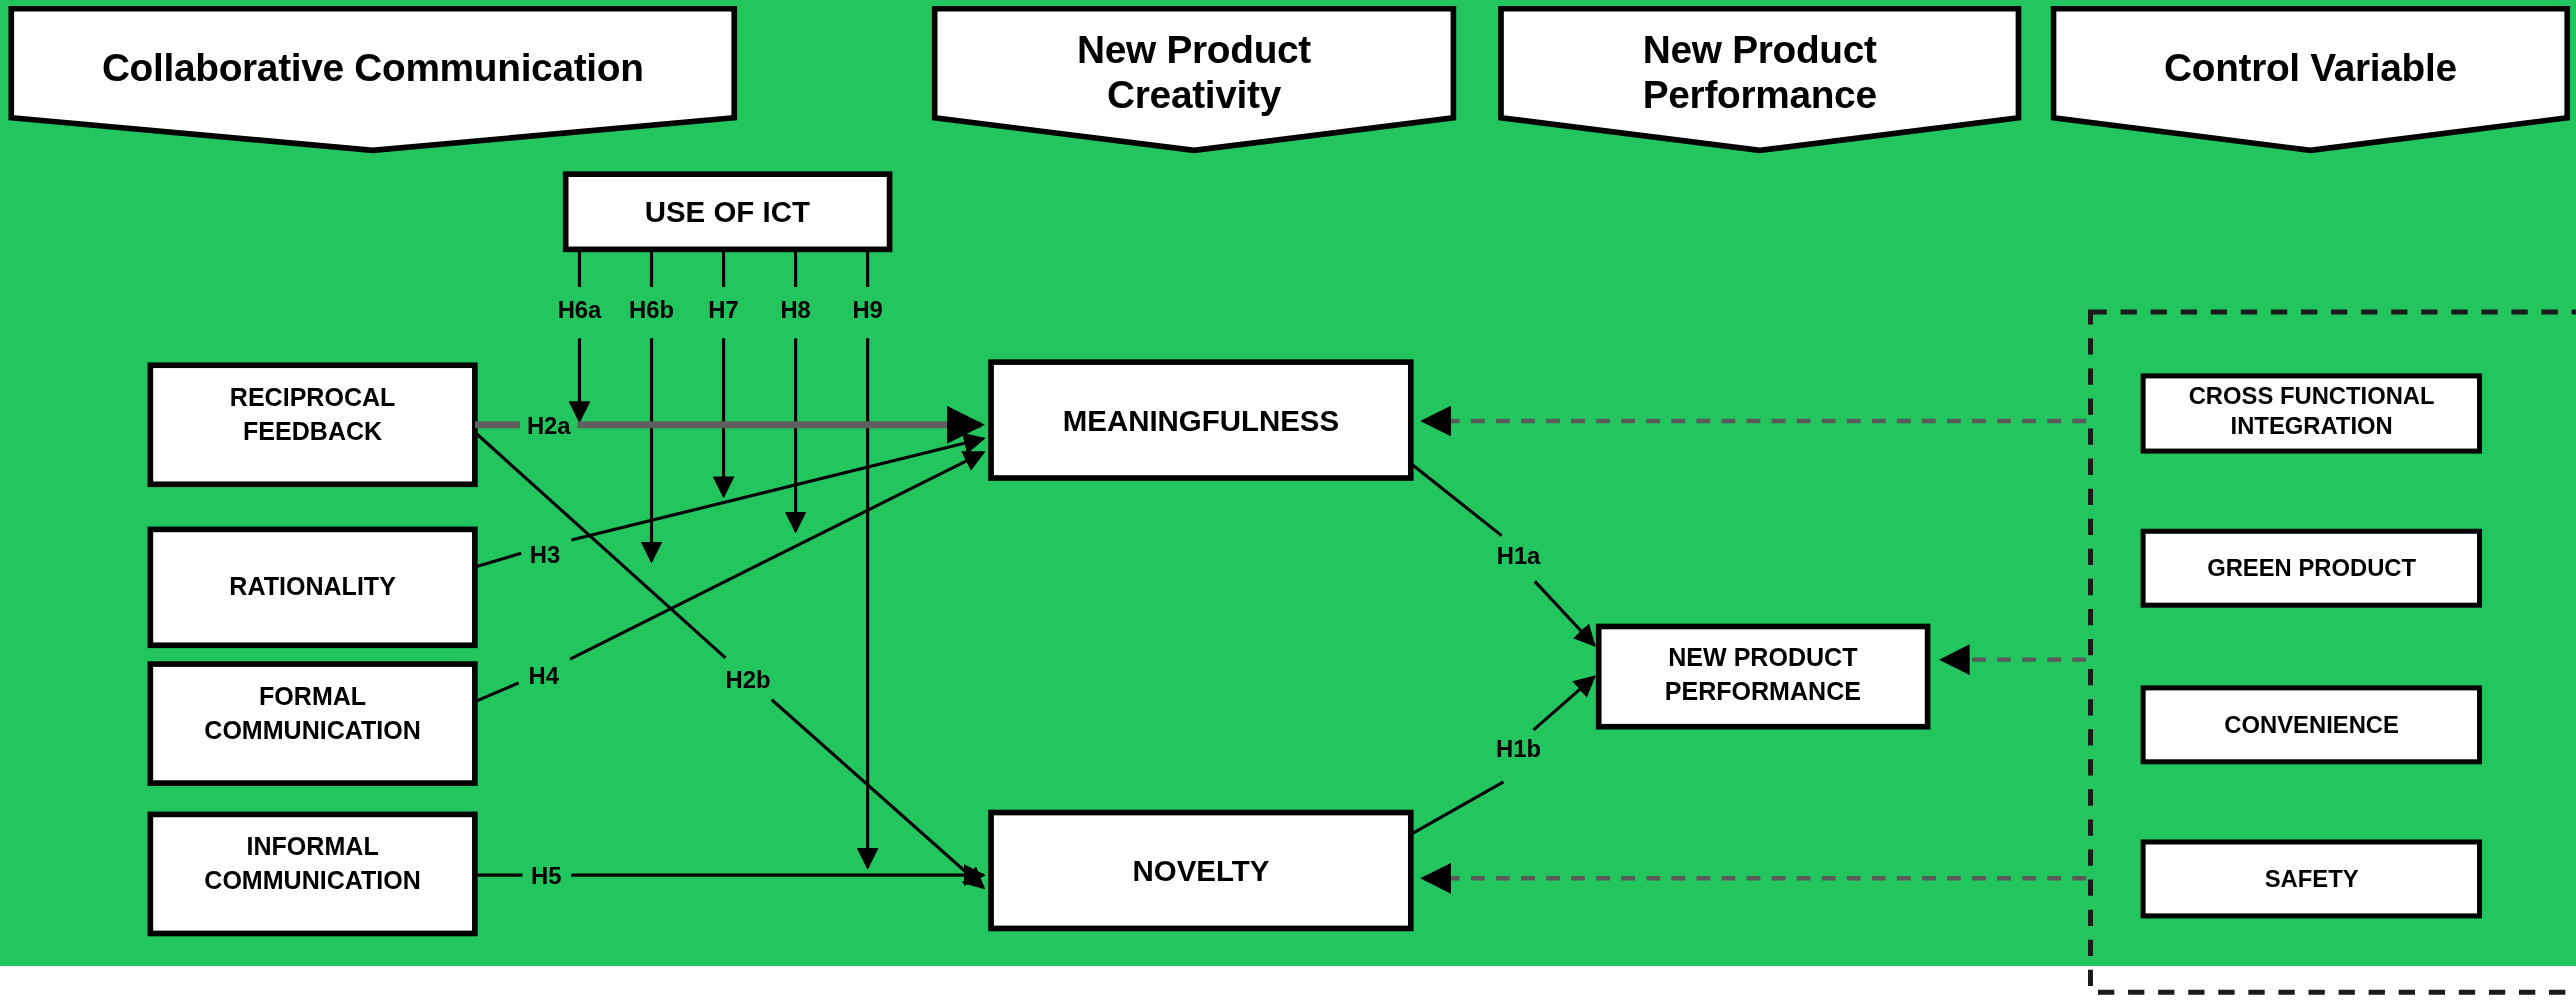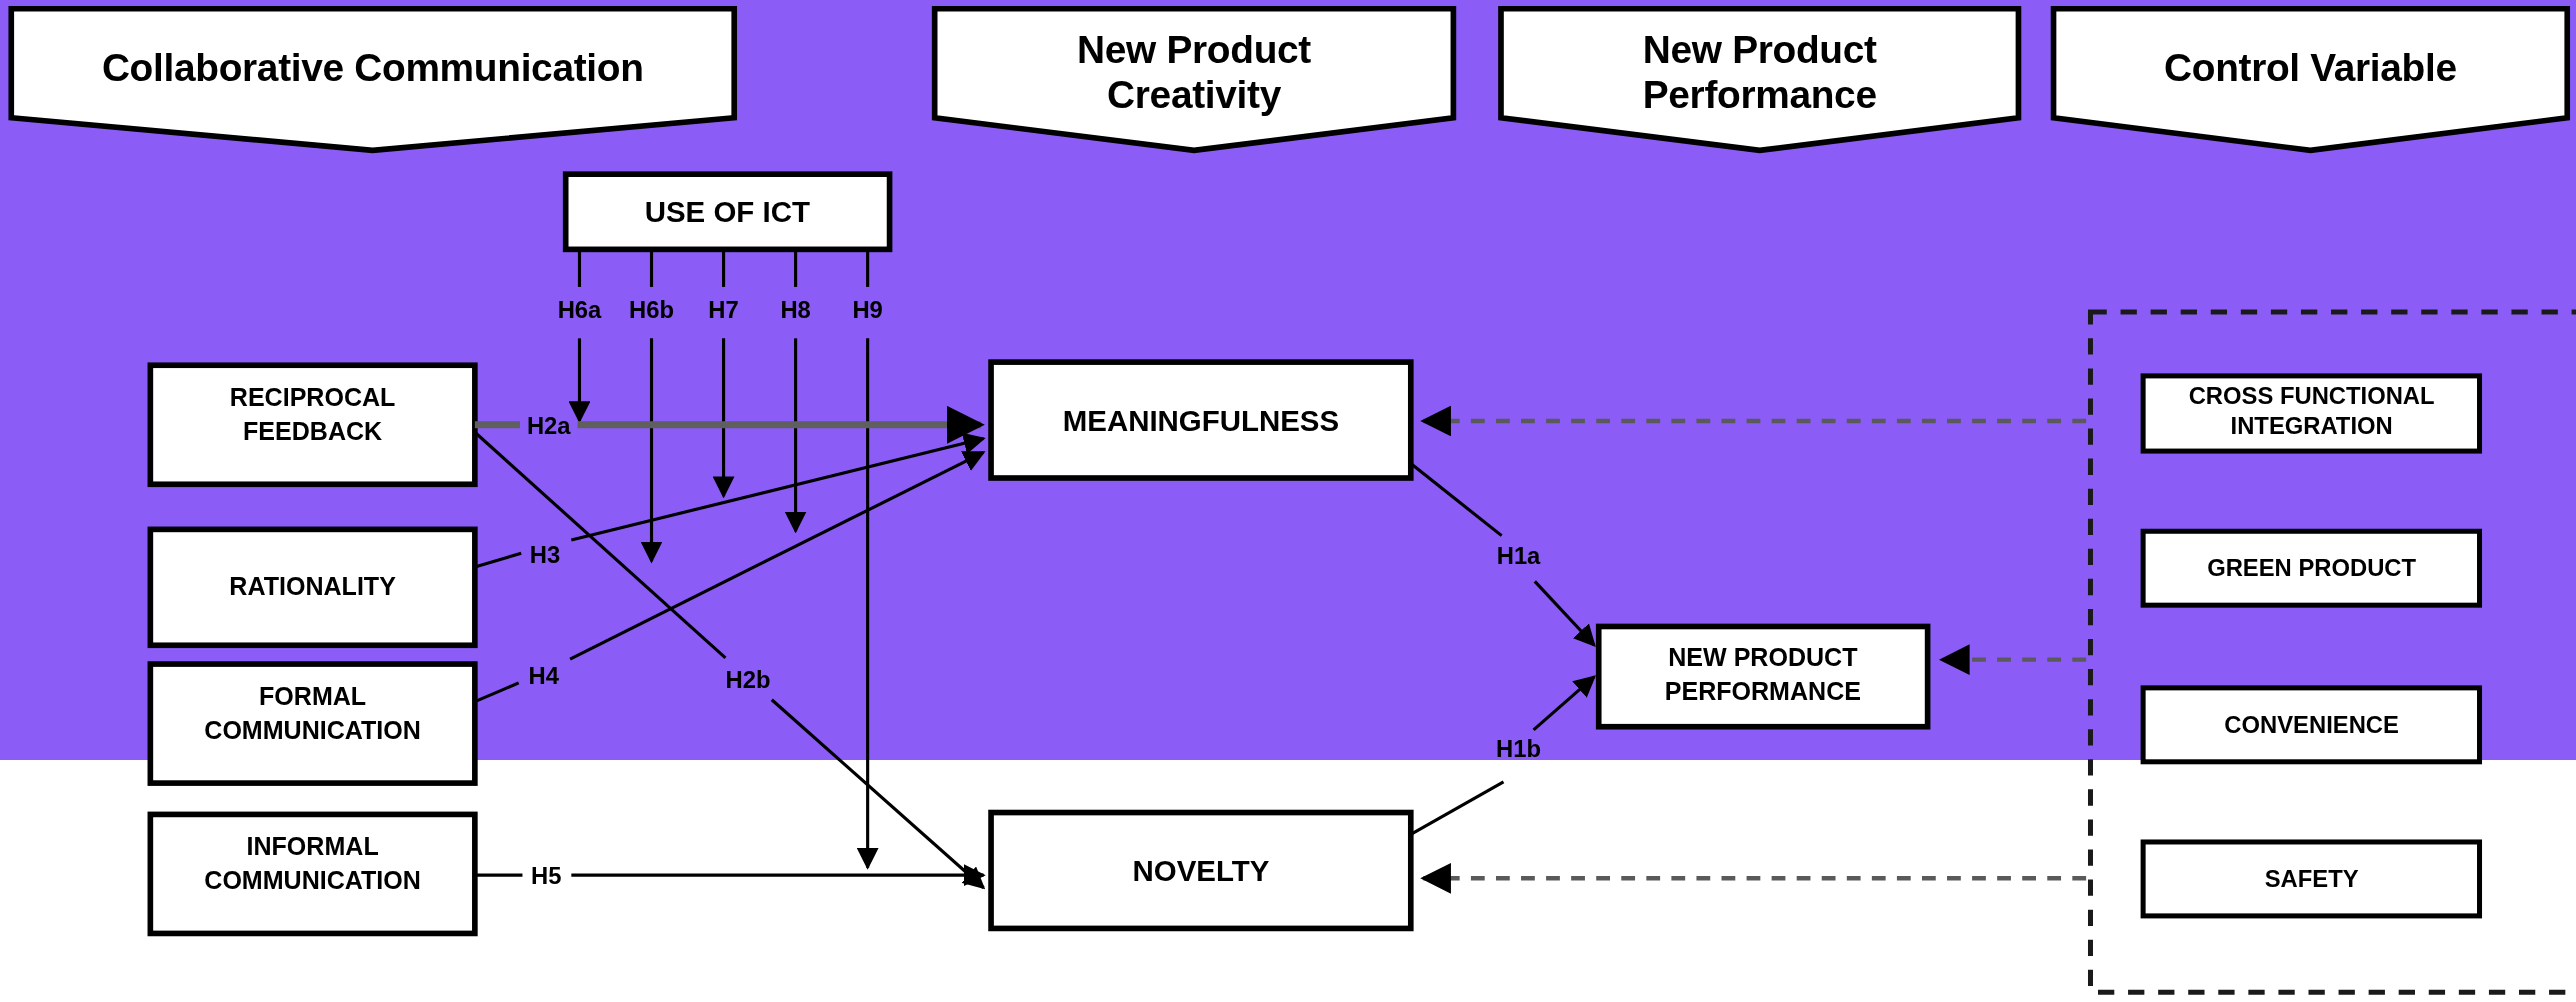--- a/index.html
+++ b/index.html
@@ -9,22 +9,22 @@
   }
   body {
     font-family: "Liberation Sans", sans-serif;
     width: 2576px;
     height: 1003px;
     overflow: hidden;
   }
   #diagram-root {
     position: relative;
     width: 2576px;
-    height: 760px;
-    background: #8b5cf6;
+    height: 966px;
+    background: #22c55e;
   }
   svg.canvas {
     position: absolute;
     top: 0;
     left: 0;
     width: 2576px;
     height: 1003px;
   }
   .box-rect {
     fill: #ffffff;

